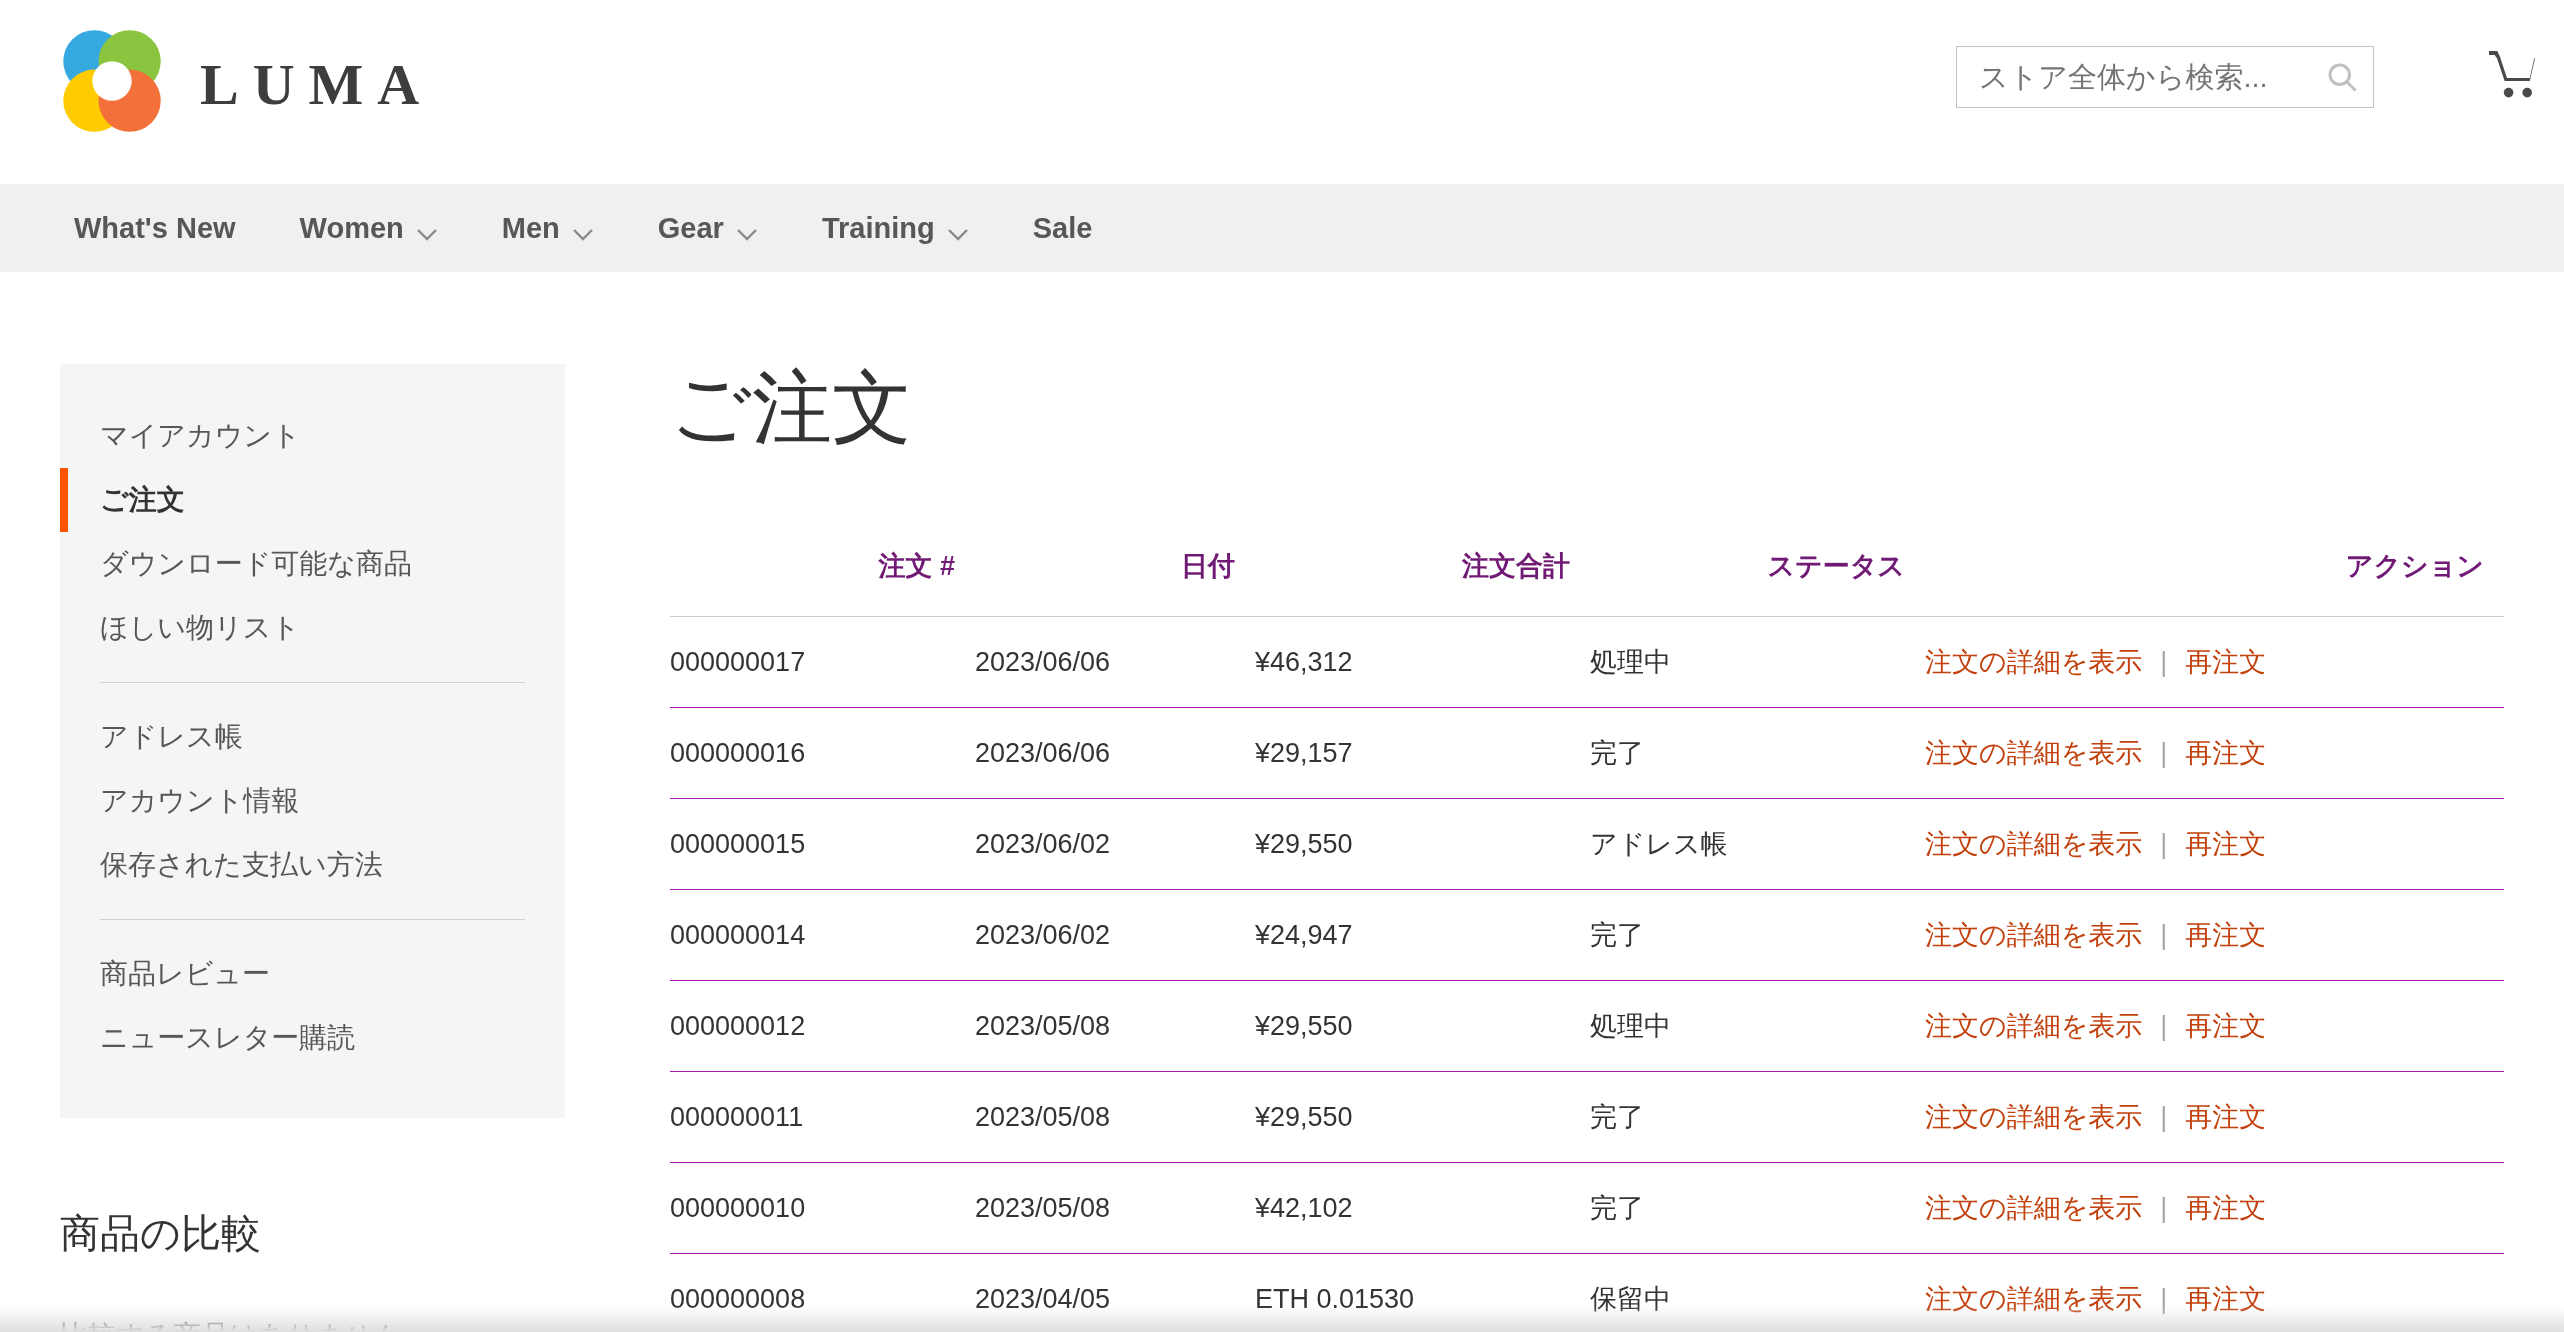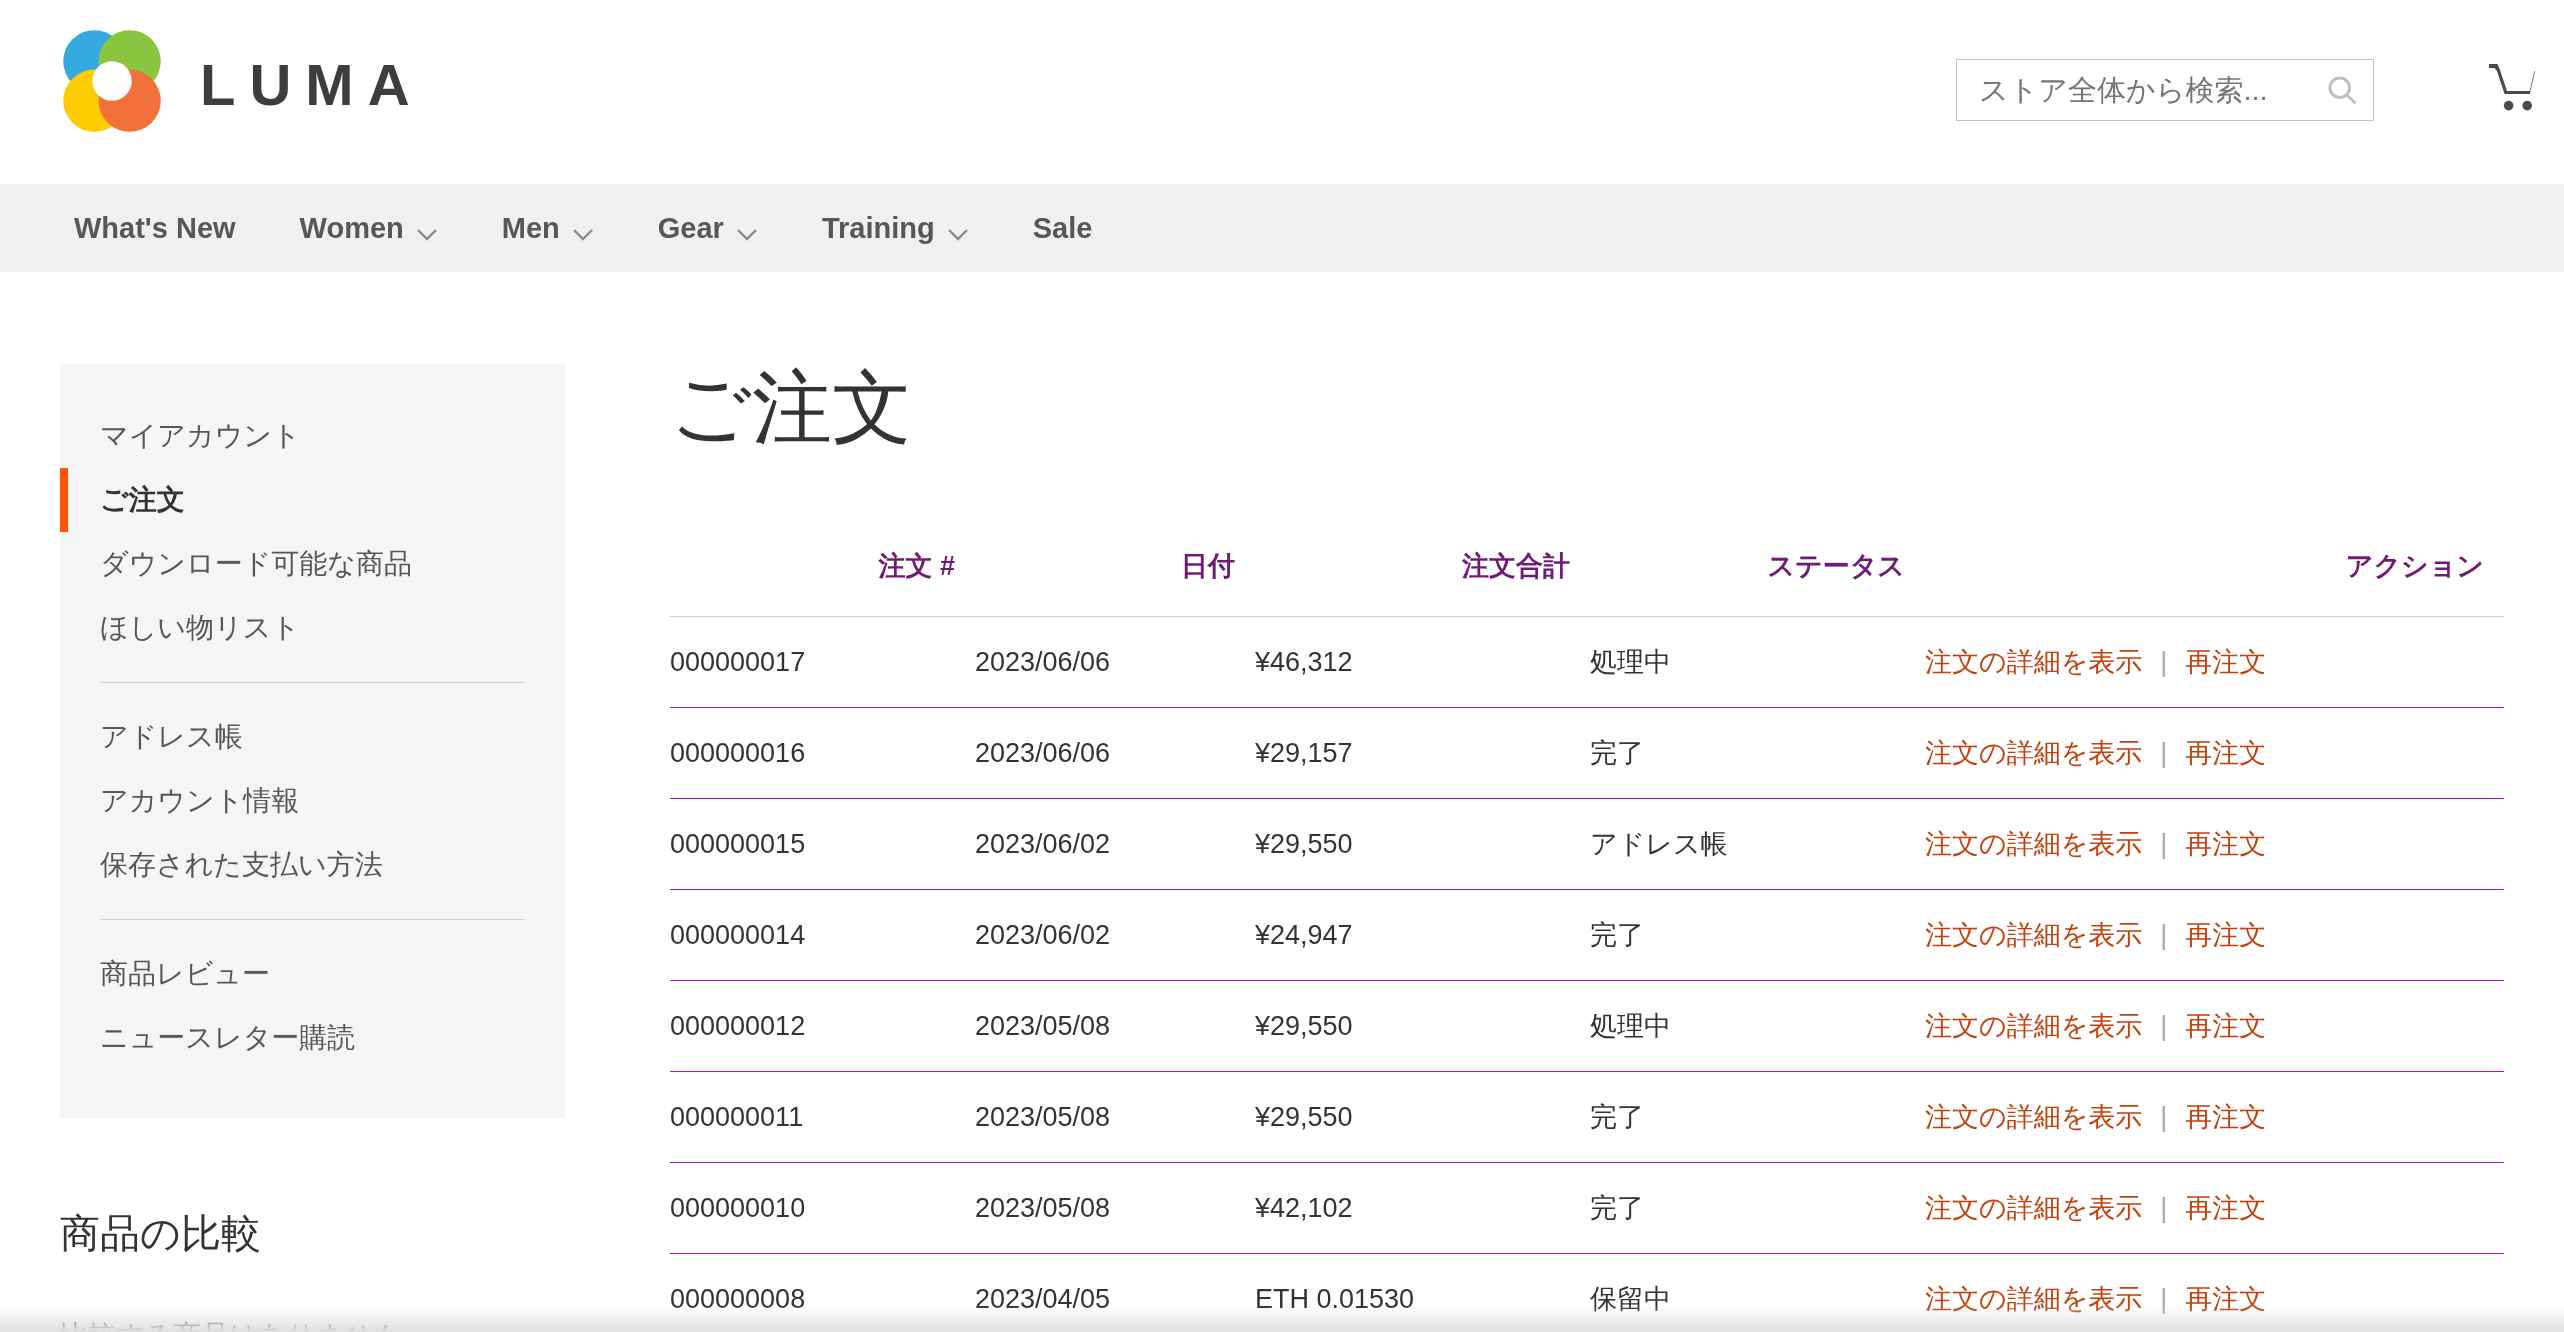--- a/index.html
+++ b/index.html
@@ -19,23 +19,24 @@
     background: #fff;
   }
   .logo {
     position: absolute; left: 60px; top: 26px;
     display: flex; align-items: center; gap: 36px;
     text-decoration: none; cursor: pointer;
   }
   .logo-text {
     font-size: 58px; font-weight: 600; letter-spacing: 14px;
     color: #3d3d3d;
+    font-family: Liberation Serif, serif;
   }
   .header-right {
-    position: absolute; right: 26px; top: 59px;
+    position: absolute; right: 26px; top: 46px;
     display: flex; align-items: flex-start;
   }
   .search-box {
     position: relative; width: 418px; height: 62px;
   }
   .search-box input {
     width: 100%; height: 100%;
     border: 1px solid #c2c2c2; background: #fff;
     font-size: 29px; color: #555;
     padding: 0 70px 0 22px;

